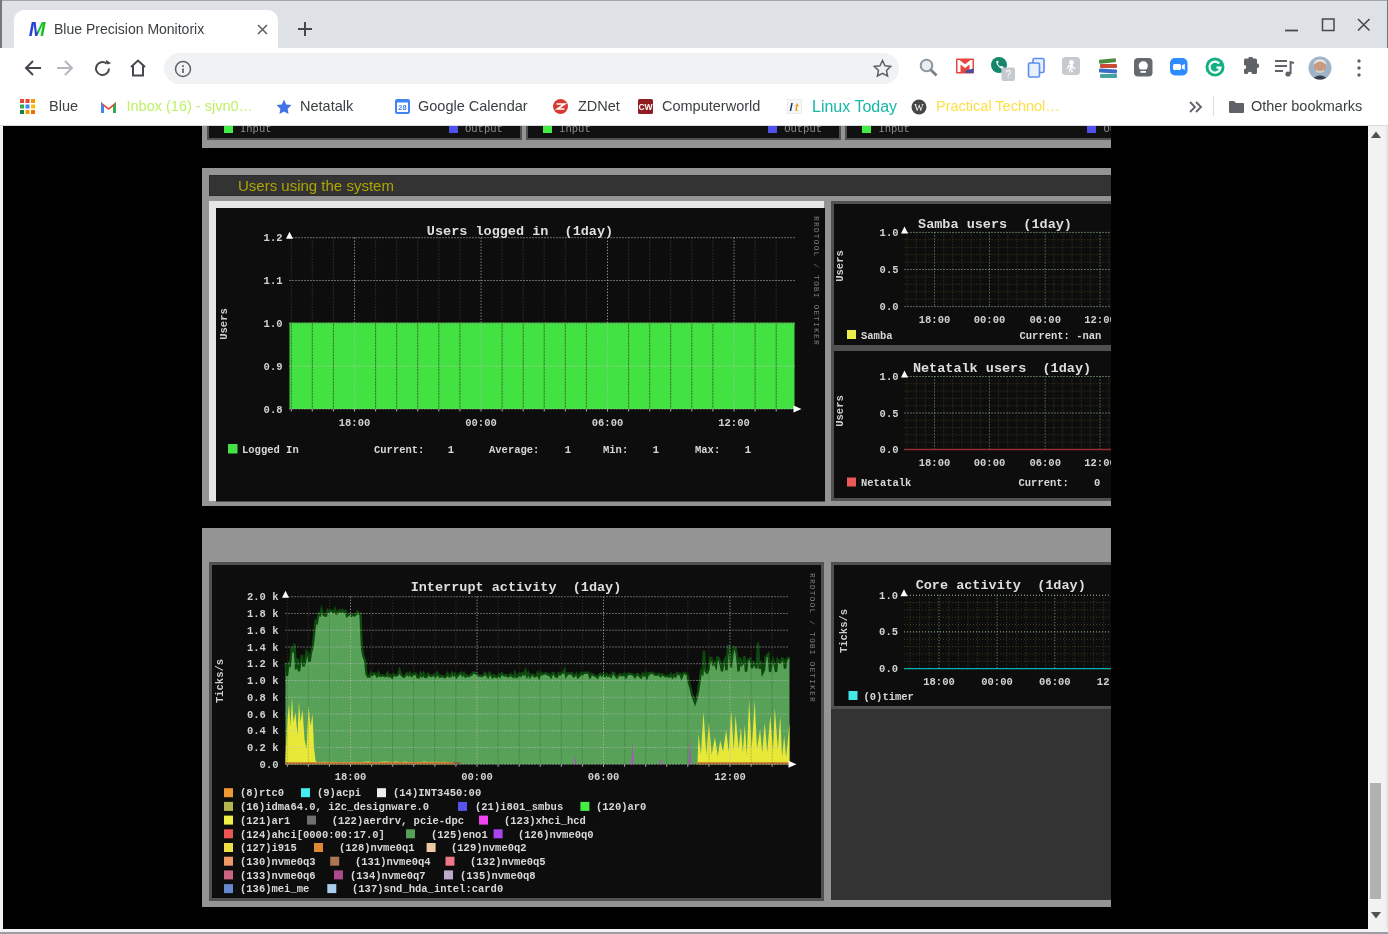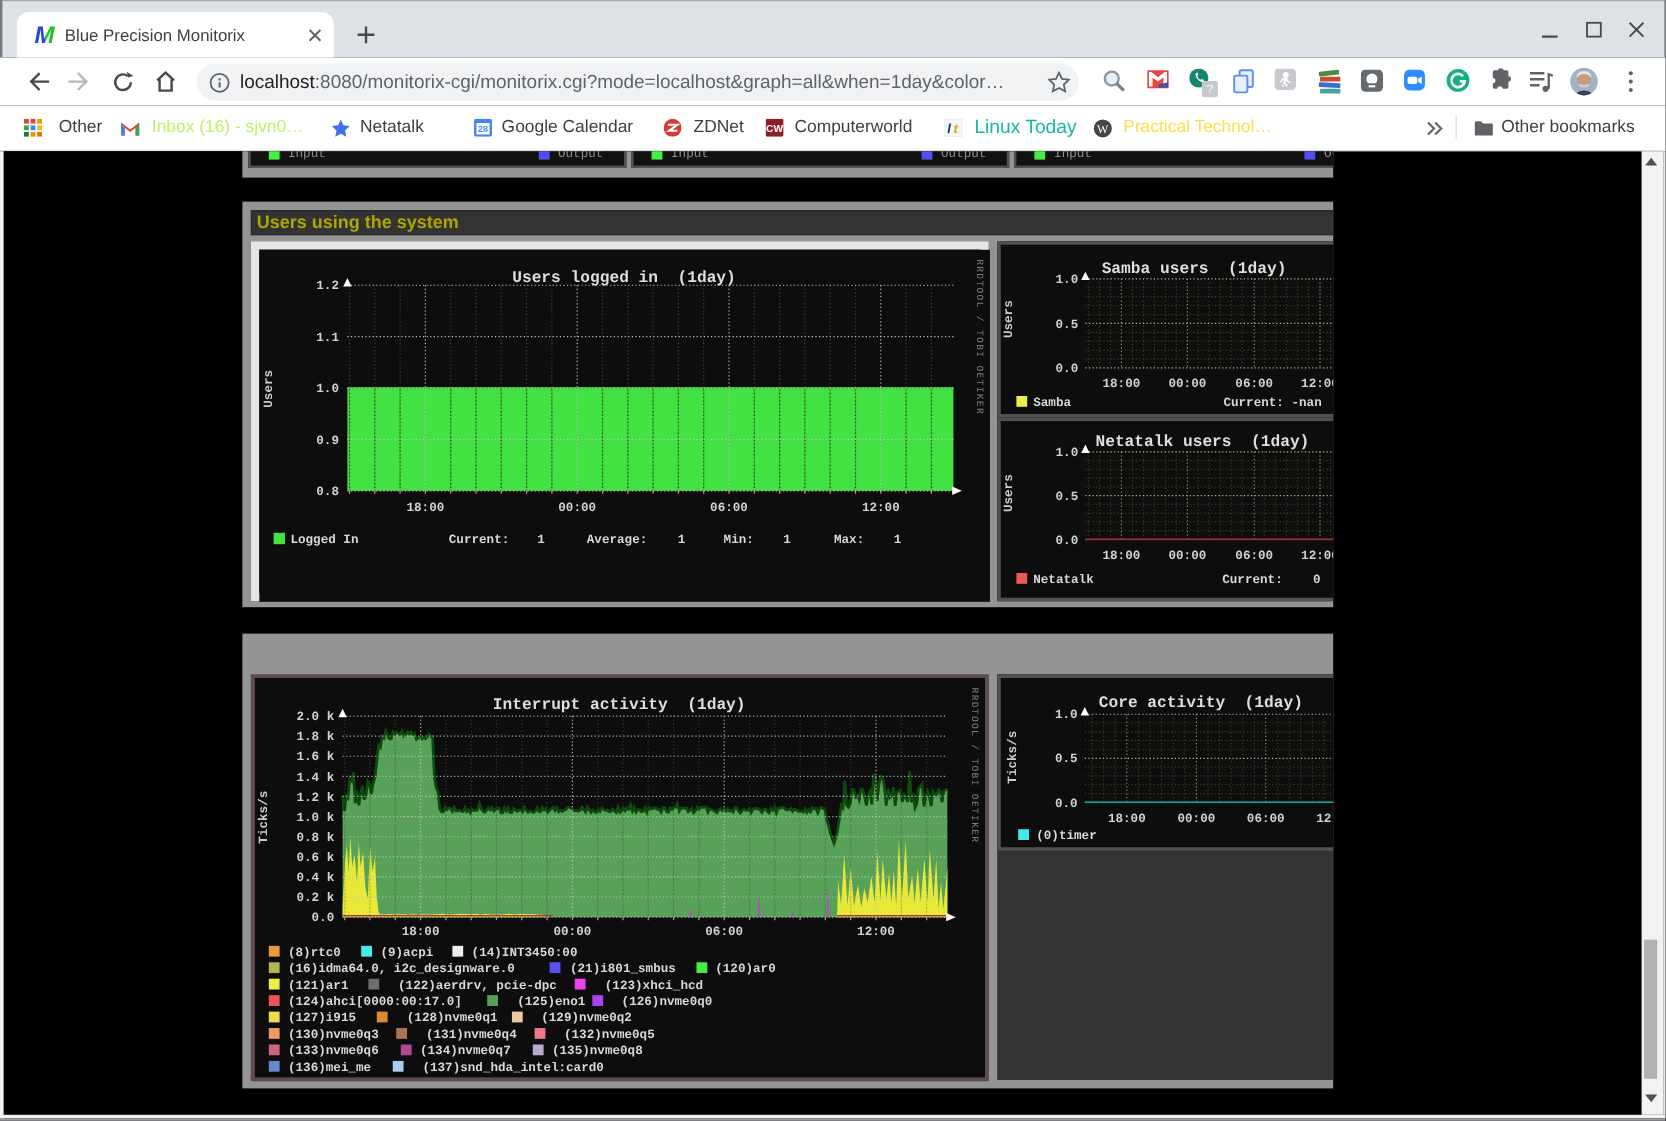--- a/index.html
+++ b/index.html
@@ -1,15 +1,15 @@
 <!DOCTYPE html>
 <html><head><meta charset="utf-8"><style>
 *{margin:0;padding:0;box-sizing:border-box} body{width:1388px;height:934px;overflow:hidden;background:#000;font-family:"Liberation Sans", sans-serif}
 .mono{font-family:"Liberation Mono", monospace}
-.stitle{font-family:"Liberation Sans", sans-serif;font-weight:bold;font-size:15px;color:#ada500;line-height:20px;padding-left:4px}
+.stitle{font-family:"Liberation Sans", sans-serif;font-weight:normal;font-size:15px;color:#ada500;line-height:20px;padding-left:28px}
 .abs{position:absolute}
 </style></head><body>
 <div class="abs" style="left:0;top:0;width:1388px;height:934px;background:#000">
 <div class="abs" style="left:0;top:0;width:1388px;height:48px;background:#dee1e6"></div>
 <div class="abs" style="left:0;top:0;width:1388px;height:1px;background:#a3a6aa"></div>
 <div class="abs" style="left:0;top:0;width:1.5px;height:48px;background:#75787b"></div>
 <div class="abs" style="left:1386.5px;top:0;width:1.5px;height:48px;background:#75787b"></div>
 <div class="abs" style="left:14px;top:10px;width:264px;height:38px;background:#fff;border-radius:10px 10px 0 0"></div>
 <svg class="abs" style="left:28px;top:19px" width="18" height="20" xmlns="http://www.w3.org/2000/svg">
       <defs>
@@ -44,21 +44,20 @@
       <path d="M12.7 0.8 L13.7 5.6 L18.2 4.3 Z" fill="#45494e"></path>
     </svg>
 <svg class="abs" style="left:128px;top:58px" width="20" height="20">
       <path d="M3 9 L10 2.5 L17 9 M5 8 V17.5 H15 V8" stroke="#45494e" stroke-width="2" fill="none"></path>
     </svg>
 <div class="abs" style="left:163.5px;top:52.5px;width:735px;height:31px;background:#f0f2f3;border-radius:16px"></div>
 <svg class="abs" style="left:174px;top:59.5px" width="18" height="18">
       <circle cx="9" cy="9" r="7.5" stroke="#5f6368" stroke-width="1.5" fill="none"></circle>
       <path d="M9 5.2 V7 M9 8.6 V13" stroke="#5f6368" stroke-width="1.7"></path>
     </svg>
-<div class="abs" style="left:200px;top:59.5px;font-size:15.8px;color:#5f6368;white-space:nowrap"><span style="color:#202124">localhost</span>:8080/monitorix-cgi/monitorix.cgi?mode=localhost&amp;graph=all&amp;when=1day&amp;color…</div>
 <svg class="abs" style="left:873px;top:59px" width="19" height="19">
       <path d="M9.5 1.5 L12 6.7 L17.7 7.4 L13.5 11.4 L14.6 17 L9.5 14.3 L4.4 17 L5.5 11.4 L1.3 7.4 L7 6.7 Z" stroke="#5f6368" stroke-width="1.5" fill="none"></path>
     </svg>
 <svg class="abs" style="left:918px;top:57px" width="22" height="22">
       <circle cx="8.5" cy="8.5" r="5.8" stroke="#90959a" stroke-width="2" fill="#e8eef5"></circle>
       <path d="M12.5 12.5 L18.5 18.5" stroke="#7d8288" stroke-width="2.8"></path>
     </svg>
 <svg class="abs" style="left:955.5px;top:58px" width="18" height="17">
       <rect x="0" y="0.5" width="18" height="15" rx="1" fill="#e8453c"></rect>
       <path d="M1.5 2 V14 H4.5 V6.5 L9 10 L13.5 6.5 V14 H16.5 V2 H14.5 L9 6.3 L3.5 2 Z" fill="#fff"></path>
@@ -132,21 +131,21 @@
       <rect x="0.0" y="0.0" width="4" height="4" fill="#ea4335"></rect>
       <rect x="5.5" y="0.0" width="4" height="4" fill="#ea4335"></rect>
       <rect x="11.0" y="0.0" width="4" height="4" fill="#f29900"></rect>
       <rect x="0.0" y="5.5" width="4" height="4" fill="#34a853"></rect>
       <rect x="5.5" y="5.5" width="4" height="4" fill="#4285f4"></rect>
       <rect x="11.0" y="5.5" width="4" height="4" fill="#fbbc04"></rect>
       <rect x="0.0" y="11.0" width="4" height="4" fill="#188038"></rect>
       <rect x="5.5" y="11.0" width="4" height="4" fill="#f29900"></rect>
       <rect x="11.0" y="11.0" width="4" height="4" fill="#e8710a"></rect>
     </svg>
-<div class="abs" style="left:49px;top:97.5px;font-size:14.5px;color:#3c4043;white-space:nowrap">Other</div>
+<div class="abs" style="left:49px;top:97.5px;font-size:14.5px;color:#3c4043;white-space:nowrap">Blue</div>
 <svg class="abs" style="left:100px;top:100px" width="17" height="14">
       <path d="M1 13 V2 L8.5 8 L16 2 V13 H13 V6.5 L8.5 10 L4 6.5 V13 Z" fill="#ea4335"></path>
       <path d="M1 2 L1 13 H4 V6.5 Z" fill="#4285f4"></path>
       <path d="M16 2 V13 H13 V6.5 Z" fill="#34a853"></path>
     </svg>
 <div class="abs" style="left:126.5px;top:97.5px;font-size:14.5px;color:#bef264;white-space:nowrap">Inbox (16) - sjvn0…</div>
 <svg class="abs" style="left:276px;top:99px" width="16" height="16">
       <path d="M8 0.5 L10.2 5.4 L15.5 6 L11.6 9.7 L12.6 15 L8 12.4 L3.4 15 L4.4 9.7 L0.5 6 L5.8 5.4 Z" fill="#4073e8"></path>
     </svg>
 <div class="abs" style="left:300px;top:97.5px;font-size:14.5px;color:#3c4043;white-space:nowrap">Netatalk</div>
@@ -420,21 +419,21 @@
             <path d="M 70.5 19.5 L 67.0 26.5 L 74.0 26.5 Z" fill="#ffffff"></path>
             <path d="M 303.5 98.5 L 295.5 95.0 L 295.5 102.0 Z" fill="#ffffff"></path>
             <rect x="13.0" y="126.5" width="9" height="9" fill="#ec5757"></rect>
             <text x="27.0" y="135.0" font-family="&quot;Liberation Mono&quot;, monospace" font-size="10.5" fill="#d8d8d8" text-anchor="start" font-weight="bold">Netatalk</text>
             <text x="184.5" y="135.0" font-family="&quot;Liberation Mono&quot;, monospace" font-size="10.5" fill="#d8d8d8" text-anchor="start" font-weight="bold">Current:&nbsp;&nbsp;&nbsp;&nbsp;0</text>
             <text x="314.5" y="4.0" font-family="&quot;Liberation Mono&quot;, monospace" font-size="8" fill="#7d7d7d" letter-spacing="1.1" transform="rotate(90 314.5 4.0)">RRDTOOL / TOBI OETIKER</text>
           </svg>
 </div>
 </div>
 <div class="abs" style="left:202px;top:401.5px;width:967px;height:379.5px;background:#949494">
-<div class="abs" style="left:6.5px;top:34px;width:615px;height:339.5px;background:#ef4444;border:3px solid #515151">
+<div class="abs" style="left:6.5px;top:34px;width:615px;height:339.5px;background:#4d7c0f;border:3px solid #515151">
 <svg width="609" height="333.5" xmlns="http://www.w3.org/2000/svg">
             <rect width="609" height="333.5" fill="#0d0d0d"></rect>
             <line x1="75.3" y1="31.7" x2="75.3" y2="199.3" stroke="#46461e" stroke-width="1" stroke-dasharray="1,2"></line>
             <line x1="96.3" y1="31.7" x2="96.3" y2="199.3" stroke="#46461e" stroke-width="1" stroke-dasharray="1,2"></line>
             <line x1="117.4" y1="31.7" x2="117.4" y2="199.3" stroke="#46461e" stroke-width="1" stroke-dasharray="1,2"></line>
             <line x1="159.6" y1="31.7" x2="159.6" y2="199.3" stroke="#46461e" stroke-width="1" stroke-dasharray="1,2"></line>
             <line x1="180.7" y1="31.7" x2="180.7" y2="199.3" stroke="#46461e" stroke-width="1" stroke-dasharray="1,2"></line>
             <line x1="201.7" y1="31.7" x2="201.7" y2="199.3" stroke="#46461e" stroke-width="1" stroke-dasharray="1,2"></line>
             <line x1="222.8" y1="31.7" x2="222.8" y2="199.3" stroke="#46461e" stroke-width="1" stroke-dasharray="1,2"></line>
             <line x1="243.9" y1="31.7" x2="243.9" y2="199.3" stroke="#46461e" stroke-width="1" stroke-dasharray="1,2"></line>

